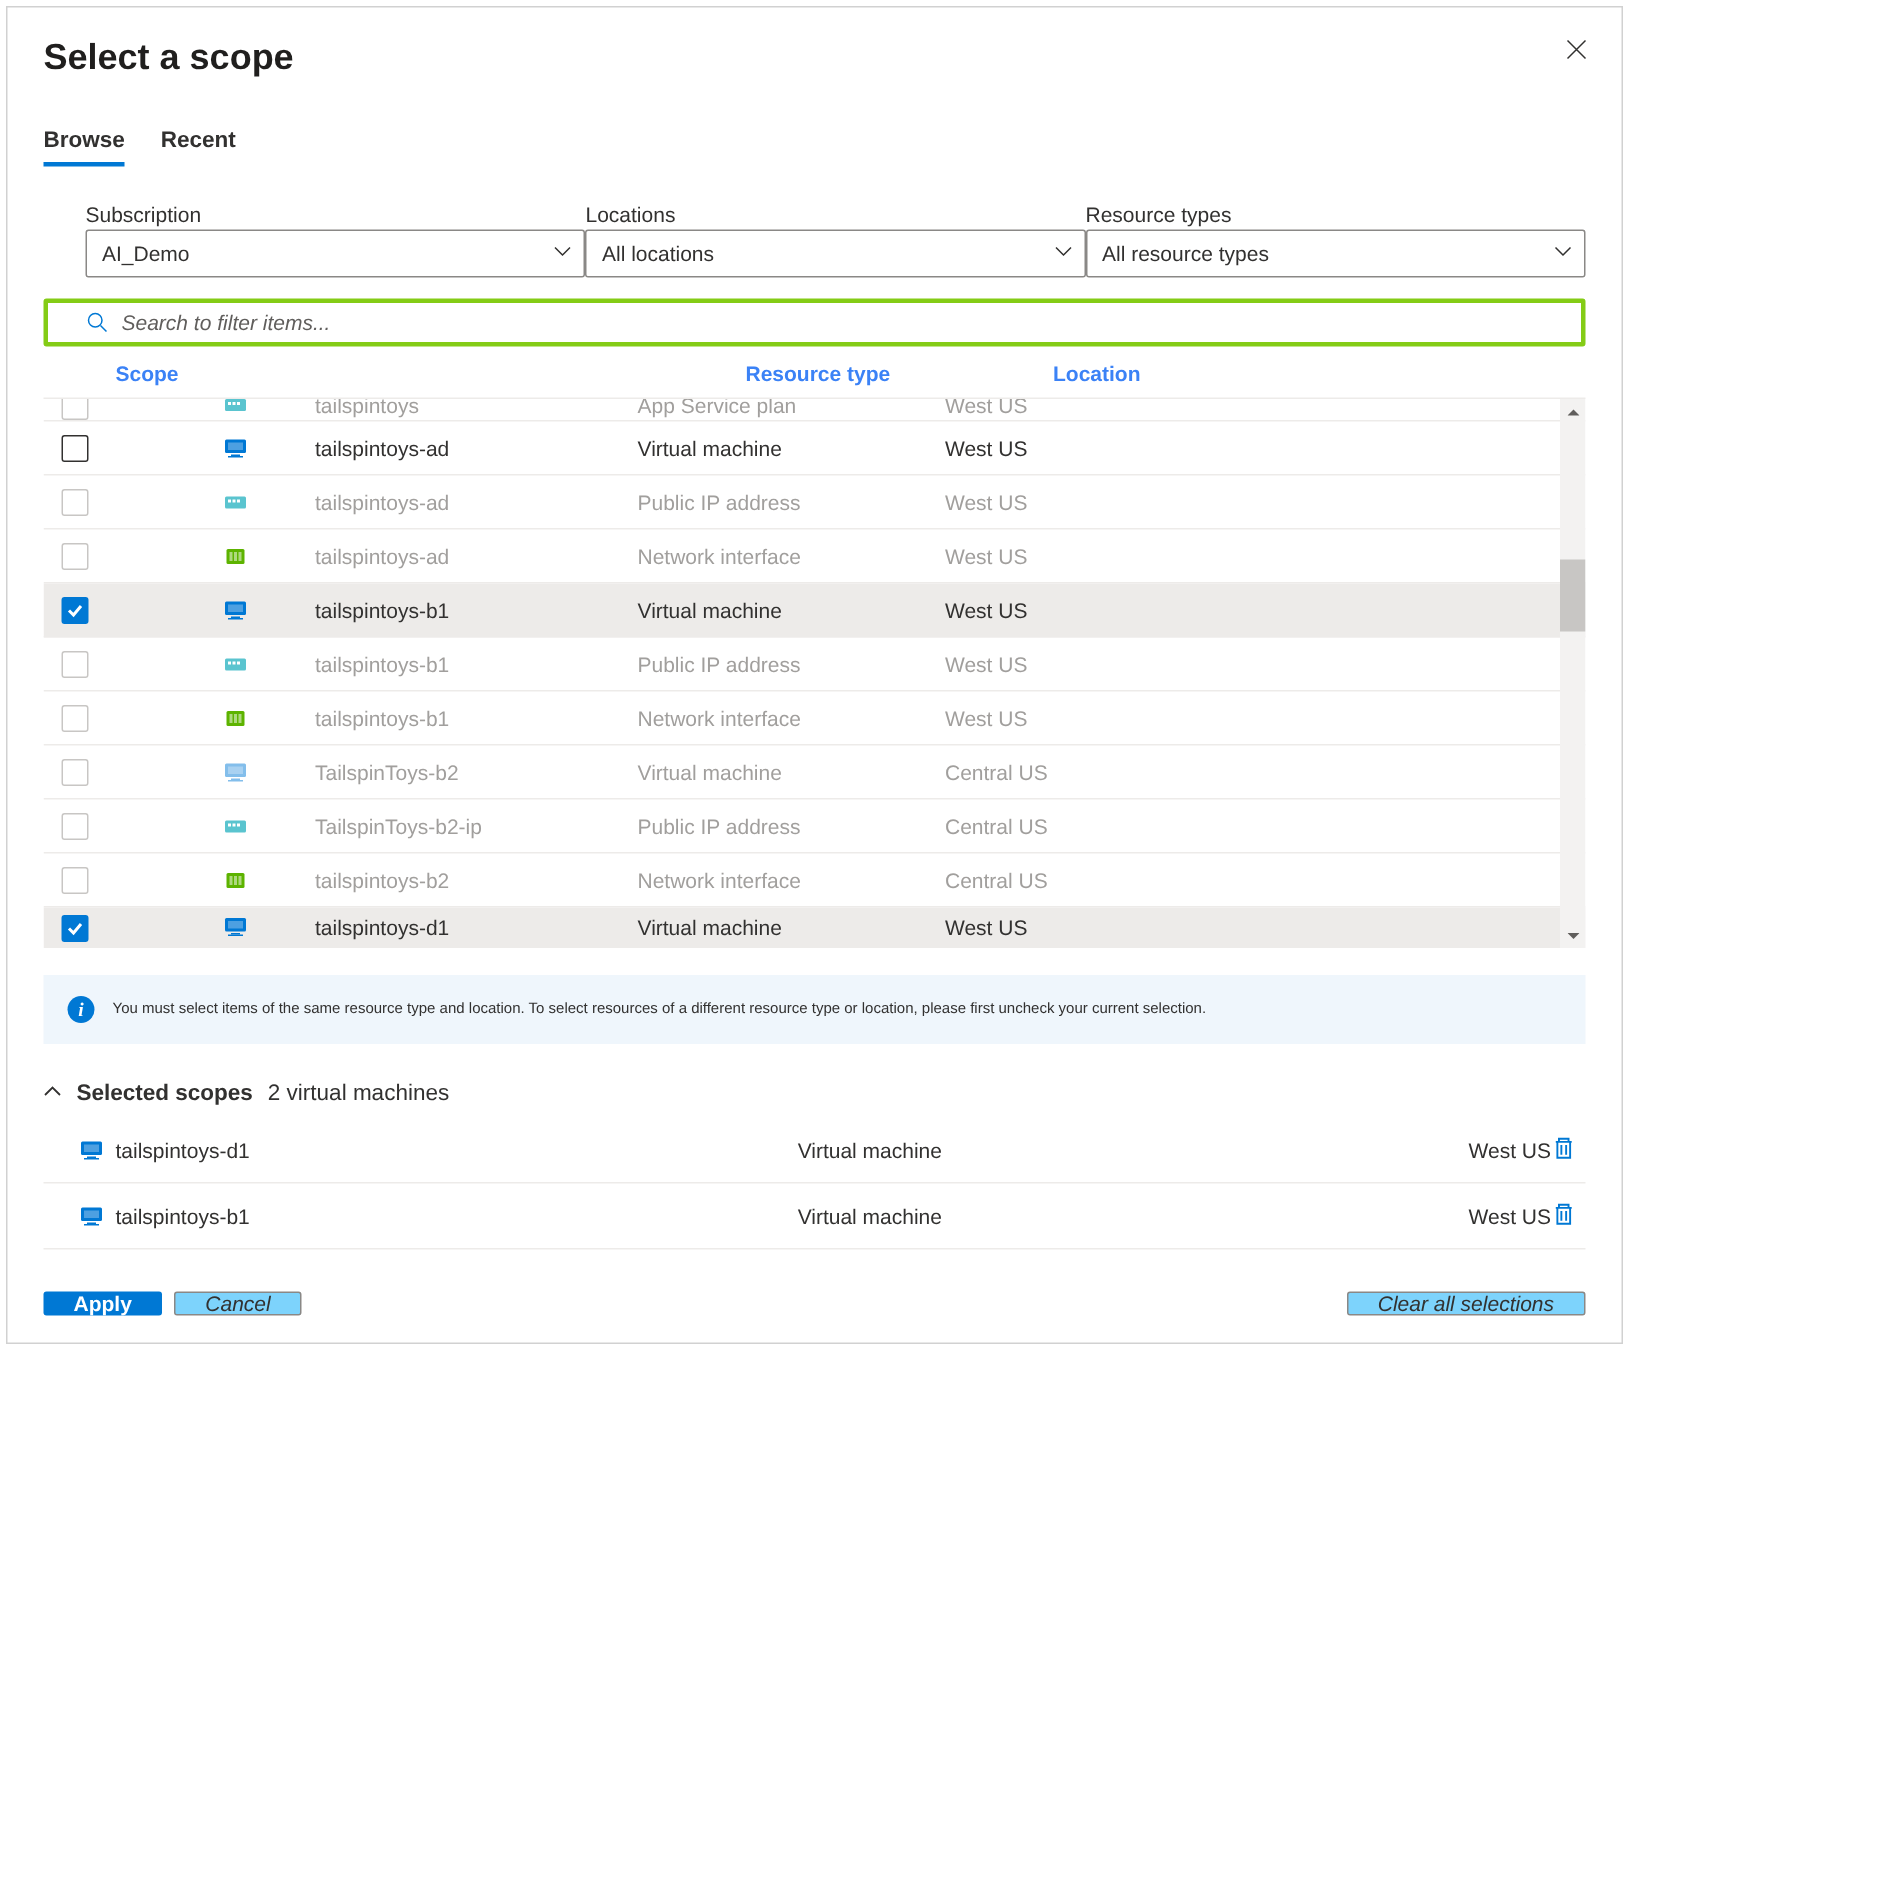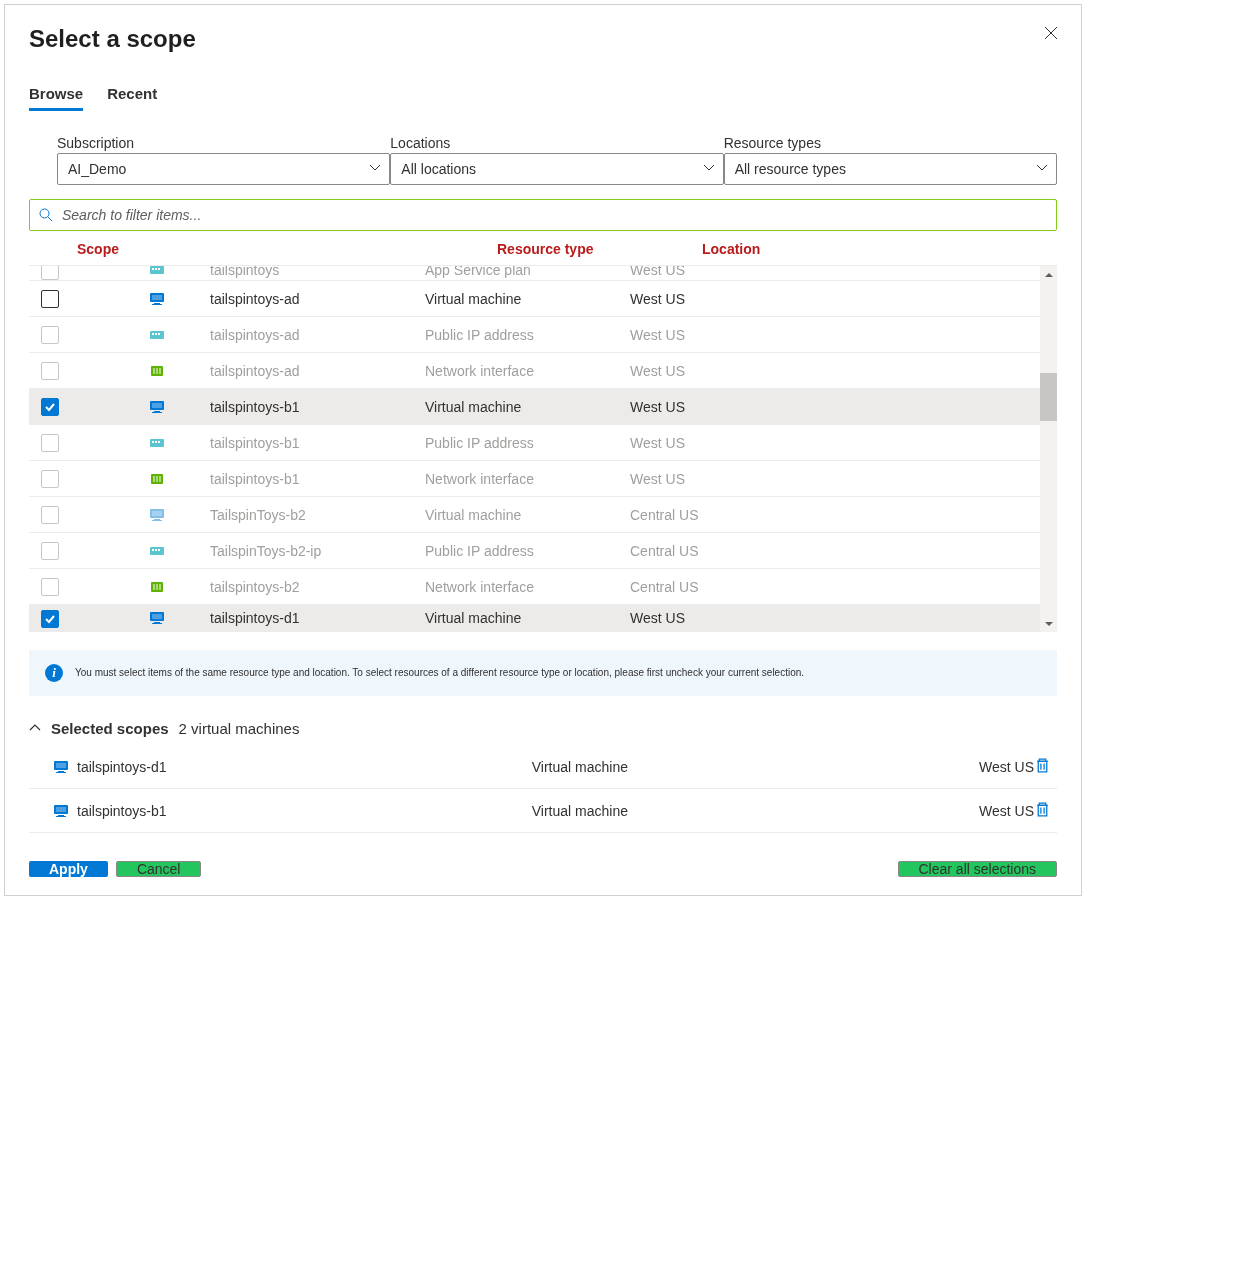--- a/index.html
+++ b/index.html
@@ -76,43 +76,43 @@
       background: #ffffff;
     }
     .select .chev {
       position: absolute;
       right: 8px;
     }
     .chev svg { width: 12px; height: 12px; }
     .search {
       width: 100%;
       height: 32px;
-      border: 1px solid #84cc16;
+      border: 3px solid #84cc16;
       border-radius: 2px;
       display: flex;
       align-items: center;
-      padding: 0 8px;
+      padding: 0 25px;
       margin-bottom: 0px;
     }
     .search svg { width: 16px; height: 16px; margin-right: 8px; color: #0078d4; }
     .search input {
       border: none;
       outline: none;
       flex: 1;
       font-size: 14px;
       font-style: italic;
       color: #605e5c;
     }
     .search input::placeholder { color: #605e5c; font-style: italic; }
     .table-header {
       display: flex;
       padding: 10px 0 8px 48px;
       font-size: 14px;
       font-weight: 600;
-      color: #b91c1c;
+      color: #3b82f6;
     }
     .col-scope { width: 420px; }
     .col-type { width: 205px; }
     .col-location { flex: 1; }
     .table-body {
       border-top: 1px solid #edebe9;
       position: relative;
       height: 367px;
       overflow: hidden;
     }
@@ -278,23 +278,24 @@
       align-items: center;
       justify-content: center;
     }
     .btn-primary {
       background: #0078d4;
       color: #ffffff;
       border: none;
       font-weight: 600;
     }
     .btn-secondary {
-      background: #22c55e;
+      background: #7dd3fc;
       color: #323130;
       border: 1px solid #8a8886;
+      font-style: italic;
     }
     .spacer { flex: 1; }
   </style>
 </head>
 <body>
 
 <div class="dialog">
   <h1 class="dialog-title">Select a scope</h1>
   <div class="close-btn">
     <svg viewBox="0 0 16 16">

